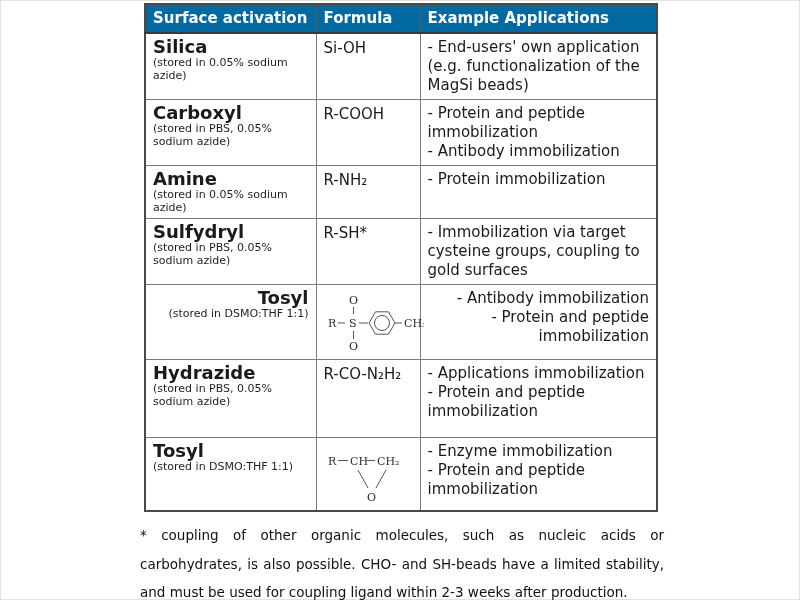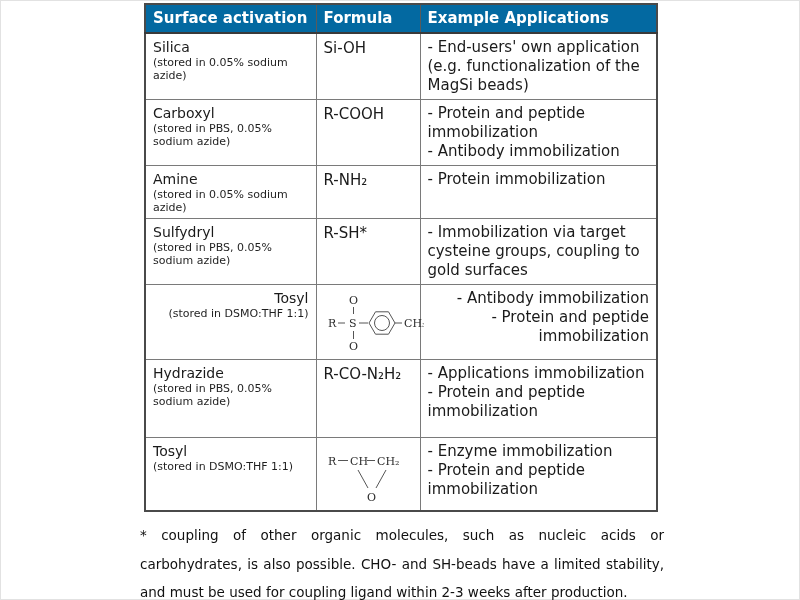--- a/index.html
+++ b/index.html
@@ -42,21 +42,21 @@
   }
   tbody tr:nth-child(1) { height: 62px; }
   tbody tr:nth-child(2) { height: 62px; }
   tbody tr:nth-child(3) { height: 52px; }
   tbody tr:nth-child(4) { height: 53px; }
   tbody tr:nth-child(5) { height: 57px; text-align: right; }
   tbody tr:nth-child(6) { height: 78px; }
   tbody tr:nth-child(7) { height: 60px; }
   tbody tr:nth-child(8) { height: 74px; }
 
-  .surface-name { font-size: 14px; line-height: 18px; }
+  .surface-name { font-size: 18px; line-height: 18px; font-weight: bold; }
   .surface-storage { font-size: 11px; line-height: 13px; color: #1f1f1f; }
   .formula-text { font-size: 15px; line-height: 18px; }
   .app-item { font-size: 15px; line-height: 19px; }
 
   svg.structure { display: block; margin-top: 2px; }
   svg.structure text {
     font-family: "DejaVu Serif", "Liberation Serif", serif;
     font-size: 11px;
     fill: #2b2b2b;
   }

